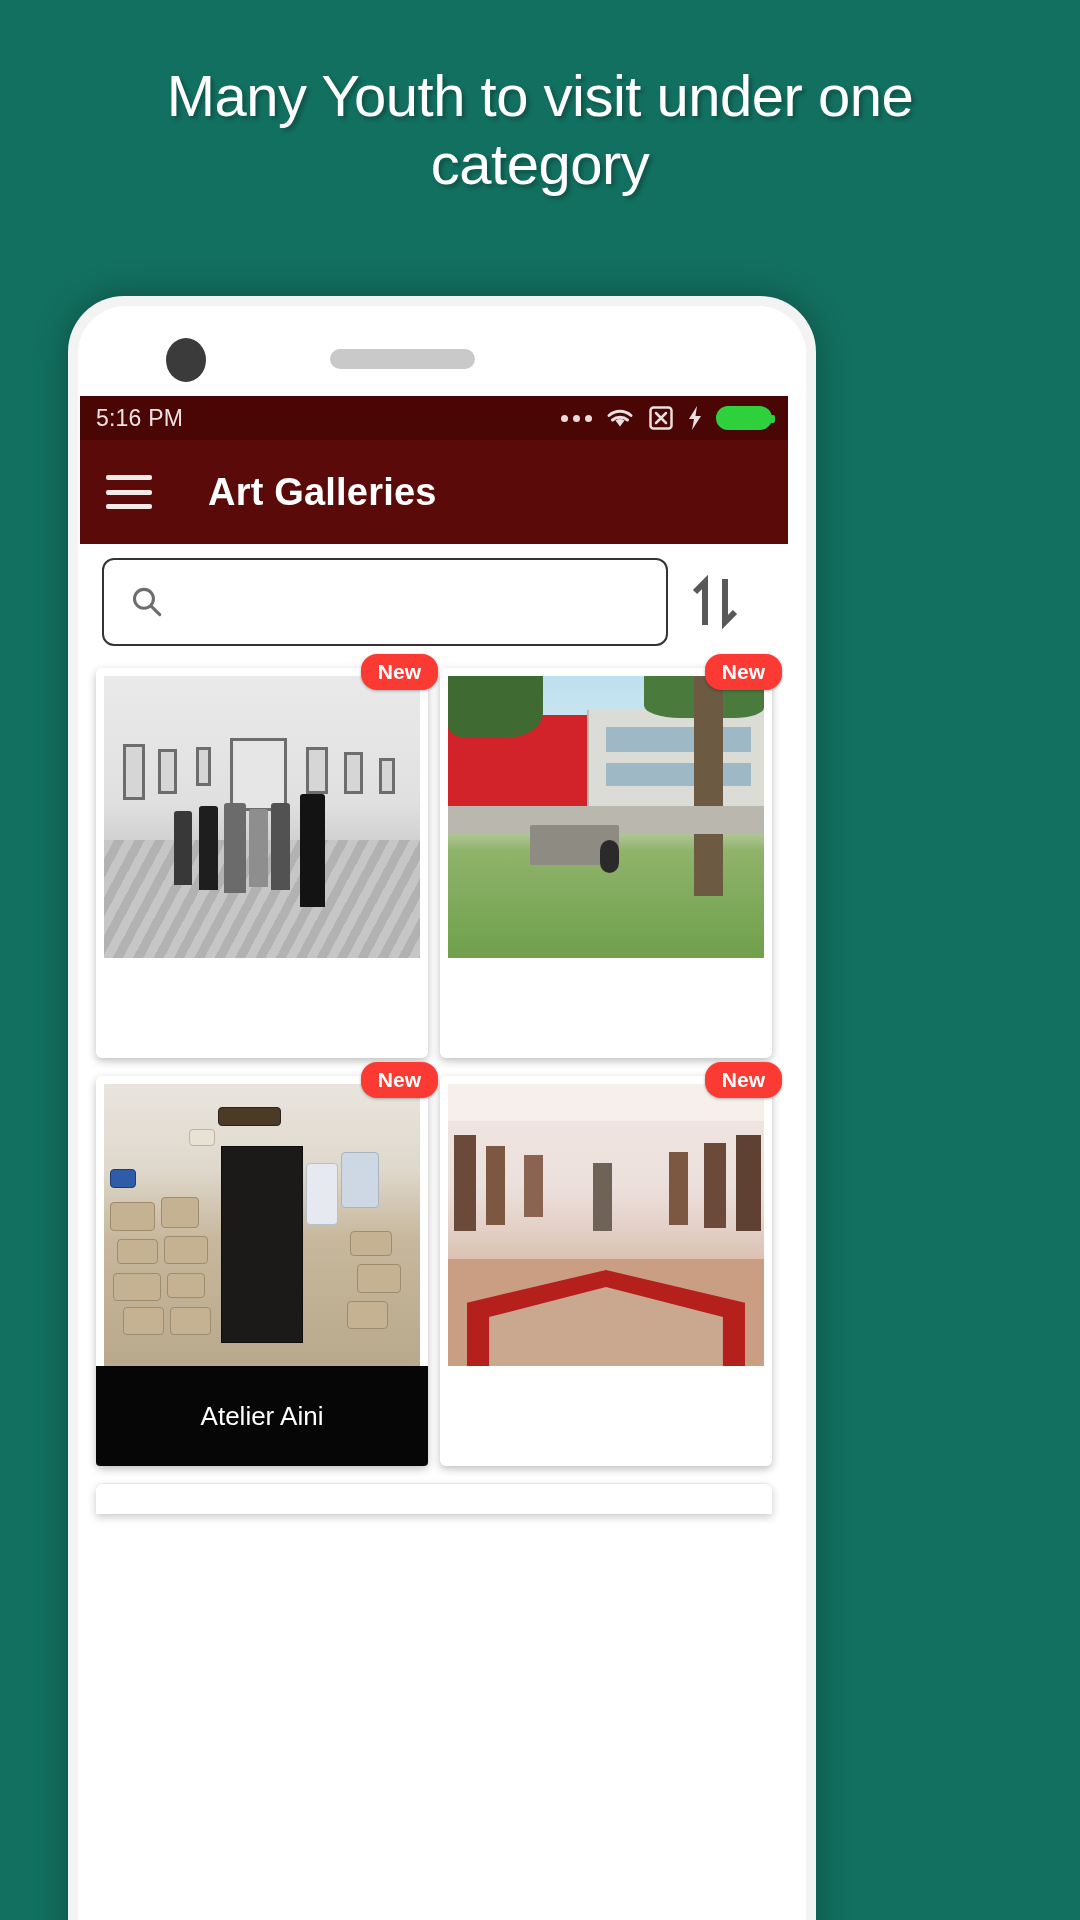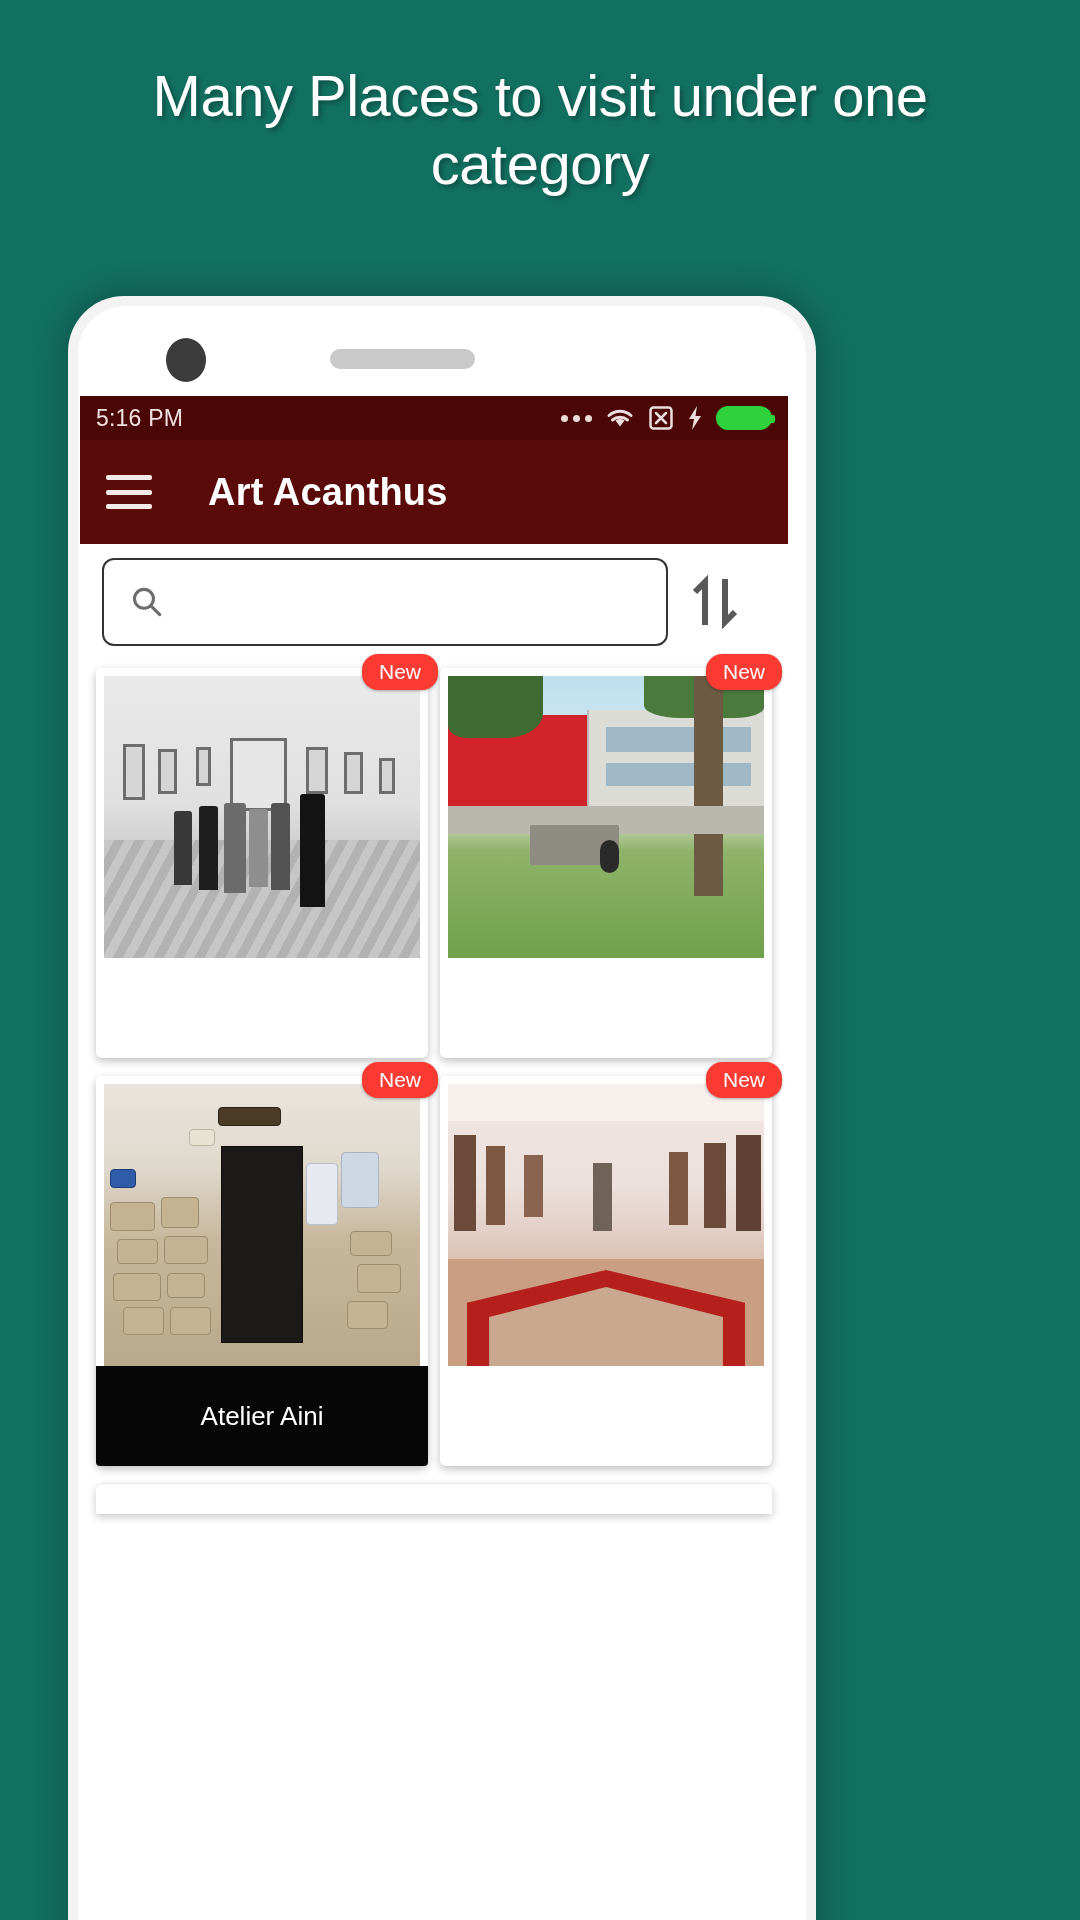--- a/index.html
+++ b/index.html
@@ -186,20 +186,21 @@
     overflow: visible;
     position: relative;
     height: 390px;
     display: flex;
     flex-direction: column;
   }
   .card-img-wrap {
     padding: 8px 8px 0 8px;
     height: 290px;
     position: relative;
+    font-weight: bold;
   }
   .card-img {
     width: 100%; height: 100%;
     overflow: hidden;
     position: relative;
     background: #bbb;
   }
   .card-label {
     background: #060606;
     color: #ffffff;
@@ -252,21 +253,21 @@
   .partial-card {
     height: 30px;
     background: #ffffff;
     border-radius: 6px 6px 0 0;
     box-shadow: 0 -1px 0 rgba(0,0,0,0.05), 0 3px 9px rgba(0,0,0,0.22);
   }
 </style>
 </head>
 <body>
 
-<div class="headline">Many Places to visit under one category</div>
+<div class="headline">Many Youth to visit under one category</div>
 
 <div class="phone">
   <div class="phone-inner">
 
     <div class="bezel">
       <div class="camera"></div>
       <div class="speaker"></div>
     </div>
 
     <div class="screen">
@@ -294,21 +295,21 @@
           <span class="battery"></span>
         </span>
       </div>
 
       <div class="appbar">
         <div class="hamburger">
           <span></span>
             <span></span>
             <span></span>
         </div>
-        <div class="appbar-title">Art Acanthus</div>
+        <div class="appbar-title">Art Galleries</div>
       </div>
 
       <div class="searchrow">
         <div class="searchbox">
           <svg class="magn" width="38" height="38" viewBox="0 0 38 38">
             <circle cx="15.5" cy="15.5" r="10.5" stroke="#6d6d6d" stroke-width="3.4" fill="none"></circle>
             <path d="M23.5 23.5 L33 33" stroke="#6d6d6d" stroke-width="3.4" stroke-linecap="round"></path>
           </svg>
           <input type="text" placeholder="" style="">
         </div>

